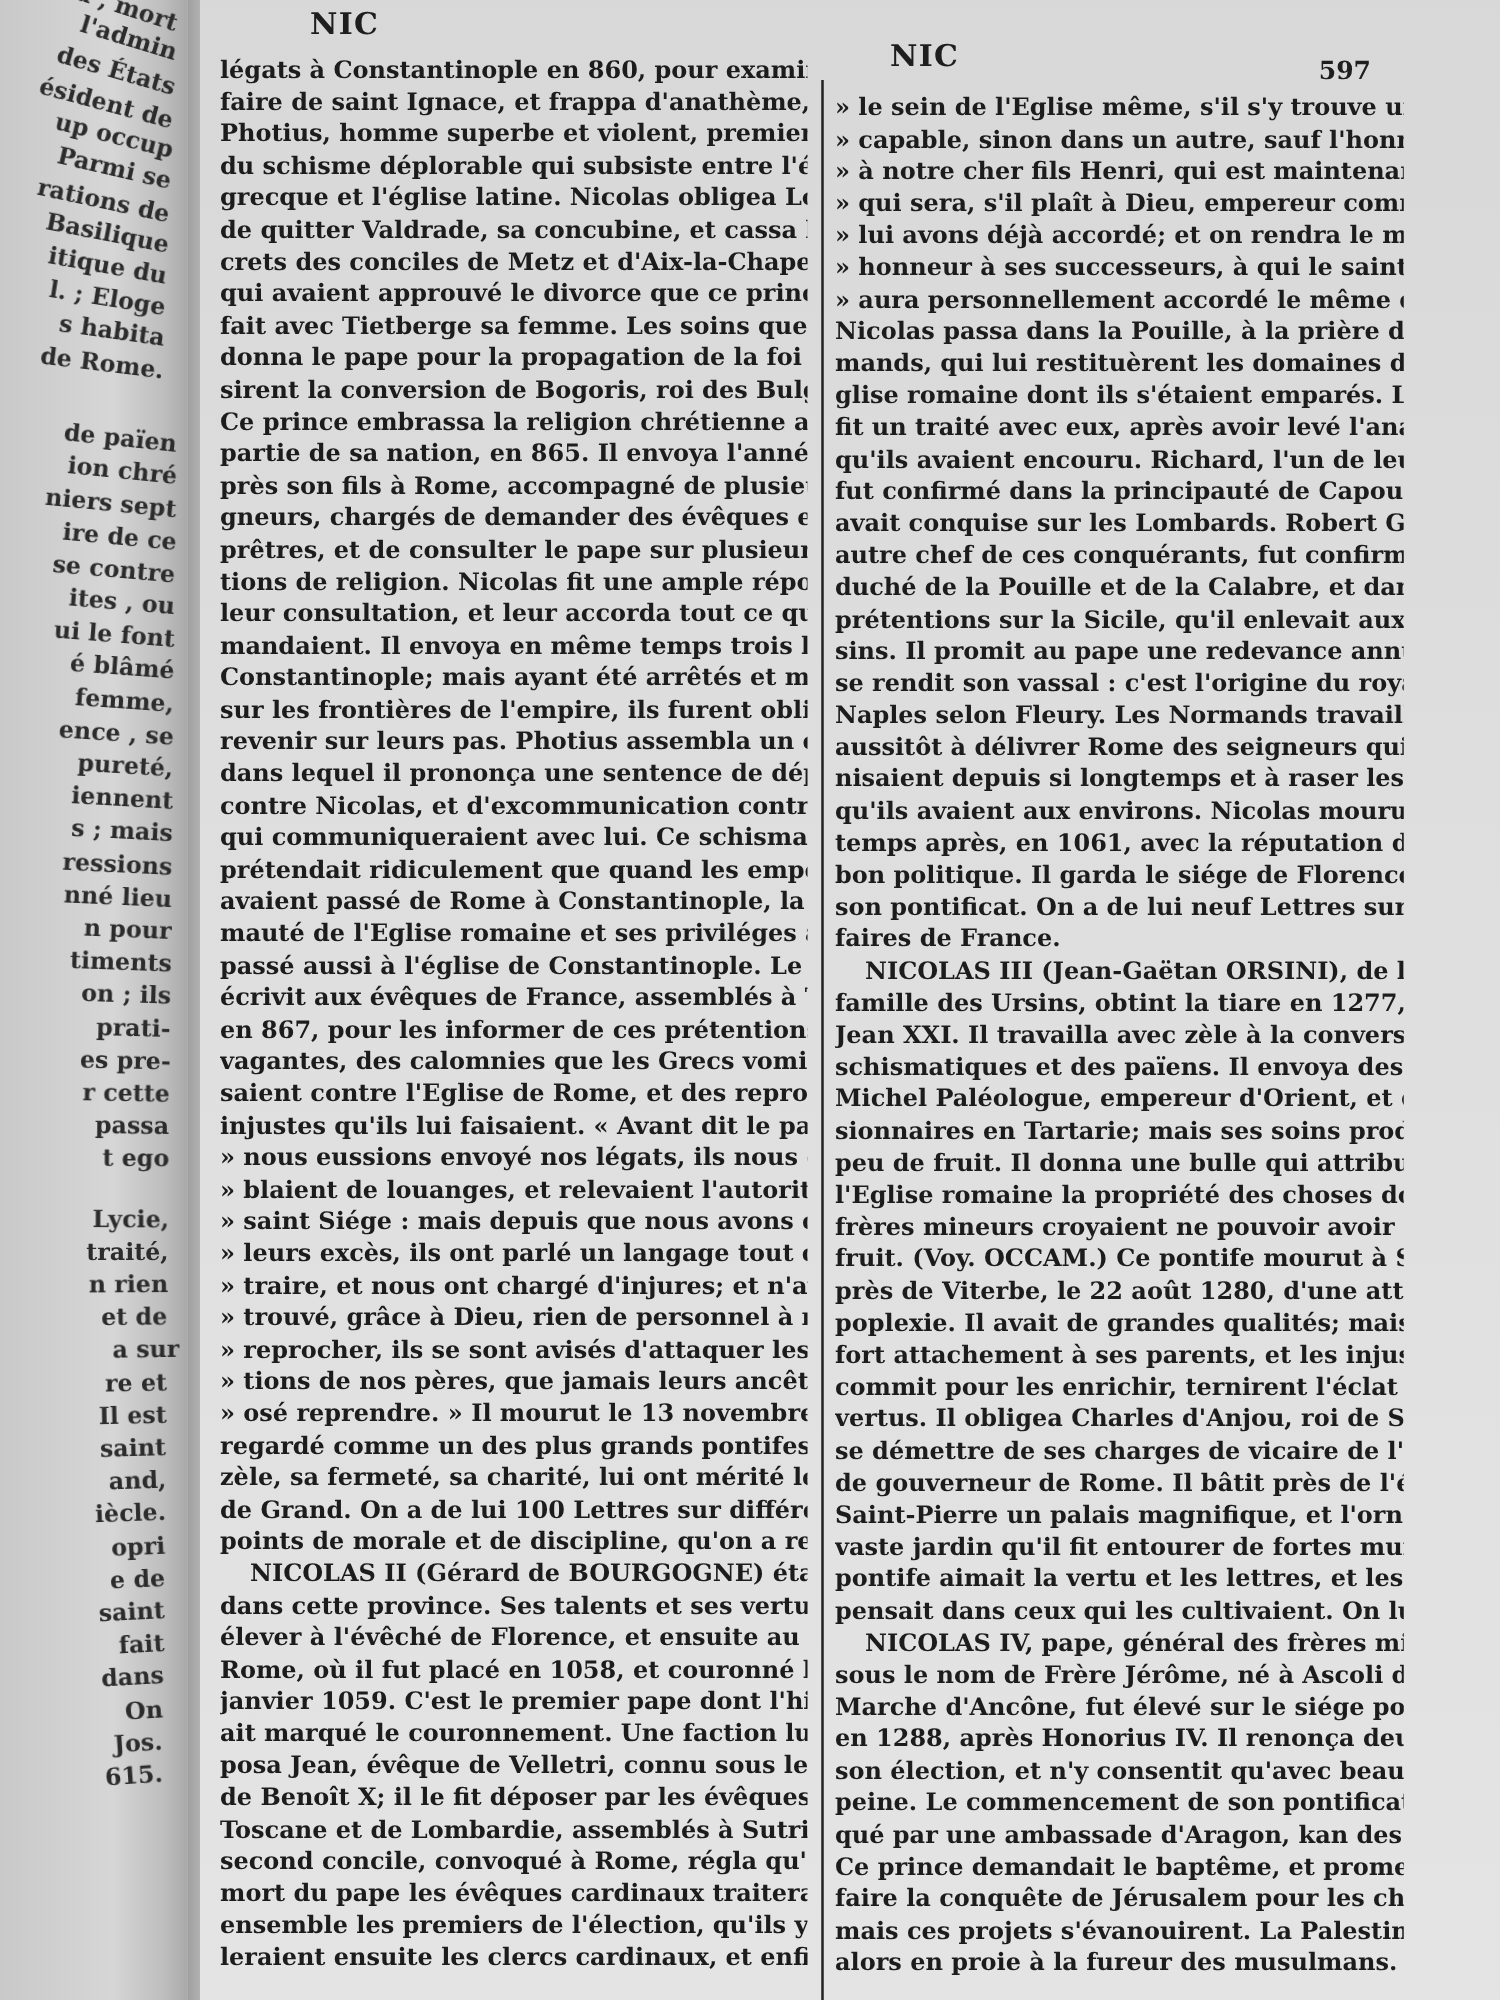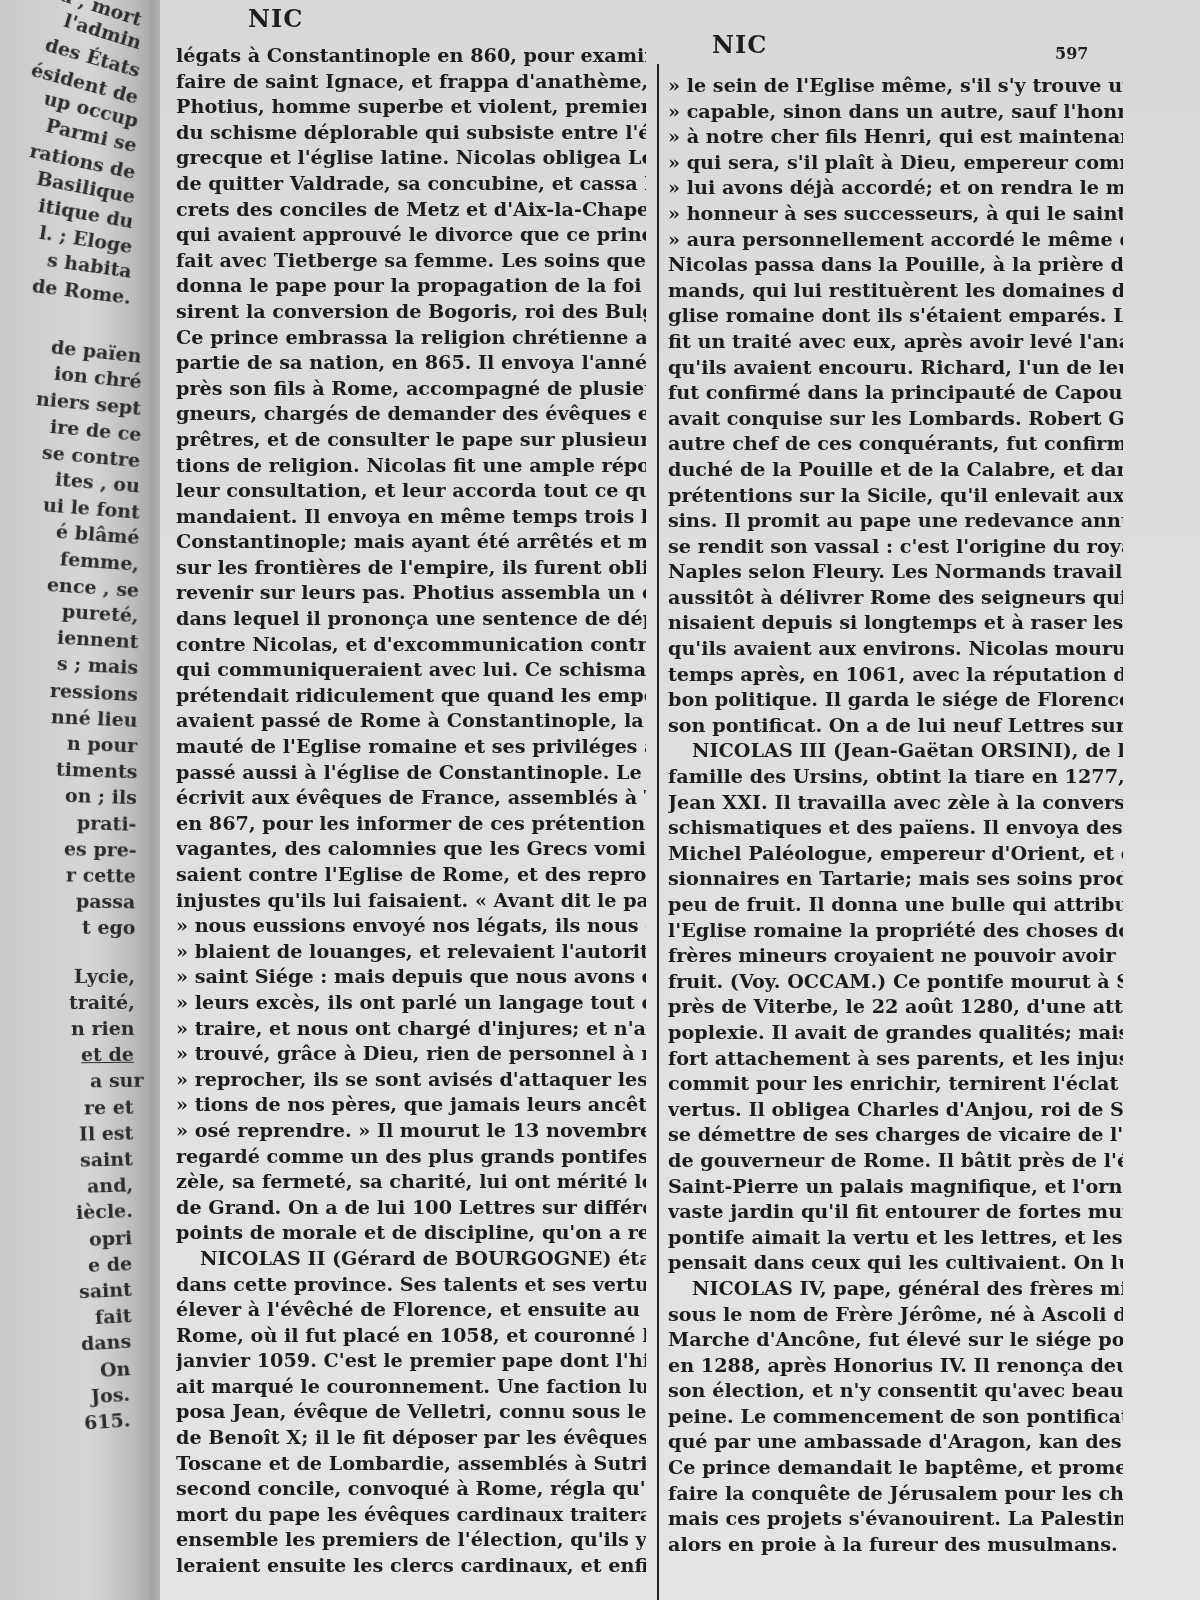--- a/index.html
+++ b/index.html
@@ -25,21 +25,21 @@
   }
   .page {
     position: absolute; left: 160px; top: 0; width: 1040px; height: 1600px;
     background: linear-gradient(180deg, #d8d8d8 0%, #dedede 40%, #e4e4e4 100%);
   }
   .running-head {
     position: absolute; font-weight: bold; font-size: 24px; letter-spacing: 1px;
   }
   .rh-left { left: 248px; top: 4px; }
   .rh-right { left: 712px; top: 30px; }
-  .page-number { position: absolute; left: 1055px; top: 44px; font-weight: bold; font-size: 16px; }
+  .page-number { position: absolute; left: 1055px; top: 44px; font-weight: bold; font-size: 20px; }
   .col {
     position: absolute; font-size: 19.2px; line-height: 25.6px;
     text-align: justify; font-weight: bold; color: #1c1c1c;
   }
   .col-left { left: 176px; top: 43px; width: 470px; }
   .col-right { left: 668px; top: 73px; width: 455px; }
   .col .line { display: block; white-space: nowrap; text-align-last: justify; overflow: hidden; }
   .col .line.last { text-align-last: left; }
   .rule {
     position: absolute; left: 657px; top: 64px; width: 2px; height: 1540px; background: #222;
@@ -80,21 +80,21 @@
     <div class="frag" style="top: 759.2px; right: 12.8px; transform: rotate(2deg);">timents</div>
     <div class="frag" style="top: 785.4px; right: 13.1px; transform: rotate(1.75deg);">on ; ils</div>
     <div class="frag" style="top: 811.6px; right: 13.4px; transform: rotate(1.5deg);">prati-</div>
     <div class="frag" style="top: 837.8px; right: 13.7px; transform: rotate(1.25deg);">es pre-</div>
     <div class="frag" style="top: 864px; right: 14px; transform: rotate(1deg);">r cette</div>
     <div class="frag" style="top: 890.2px; right: 14.3px; transform: rotate(0.75deg);">passa</div>
     <div class="frag" style="top: 916.4px; right: 14.6px; transform: rotate(0.5deg);">t ego</div>
     <div class="frag" style="top: 964.6px; right: 14.9px; transform: rotate(0.25deg);">Lycie,</div>
     <div class="frag" style="top: 990.8px; right: 15.2px; transform: rotate(0deg);">traité,</div>
     <div class="frag" style="top: 1017px; right: 15.5px; transform: rotate(-0.25deg);">n rien</div>
-    <div class="frag" style="top: 1043.2px; right: 15.8px; transform: rotate(-0.5deg); text-decoration: underline;">et de</div>
+    <div class="frag" style="top: 1043.2px; right: 15.8px; transform: rotate(-0.5deg);">et de</div>
     <div class="frag" style="top: 1069.4px; right: 7px; transform: rotate(-0.75deg);">a sur</div>
     <div class="frag" style="top: 1095.6px; right: 16.4px; transform: rotate(-1deg);">re et</div>
     <div class="frag" style="top: 1121.8px; right: 16.7px; transform: rotate(-1.25deg);">Il est</div>
     <div class="frag" style="top: 1148px; right: 17px; transform: rotate(-1.5deg);">saint</div>
     <div class="frag" style="top: 1174.2px; right: 17.3px; transform: rotate(-1.75deg);">and,</div>
     <div class="frag" style="top: 1200.4px; right: 17.6px; transform: rotate(-2deg);">iècle.</div>
     <div class="frag" style="top: 1226.6px; right: 17.9px; transform: rotate(-2.25deg);">opri</div>
     <div class="frag" style="top: 1252.8px; right: 18.2px; transform: rotate(-2.5deg);">e de</div>
     <div class="frag" style="top: 1279px; right: 18.5px; transform: rotate(-2.75deg);">saint</div>
     <div class="frag" style="top: 1305.2px; right: 18.8px; transform: rotate(-3deg);">fait</div>
@@ -193,20 +193,21 @@
     <span class="line">prétentions sur la Sicile, qu'il enlevait aux Sarra-</span>
     <span class="line">sins. Il promit au pape une redevance annuelle et</span>
     <span class="line">se rendit son vassal : c'est l'origine du royaume de</span>
     <span class="line">Naples selon Fleury. Les Normands travaillèrent</span>
     <span class="line">aussitôt à délivrer Rome des seigneurs qui la tyran-</span>
     <span class="line">nisaient depuis si longtemps et à raser les forteresses</span>
     <span class="line">qu'ils avaient aux environs. Nicolas mourut peu de</span>
     <span class="line">temps après, en 1061, avec la réputation d'un assez</span>
     <span class="line">bon politique. Il garda le siége de Florence pendant</span>
     <span class="line">son pontificat. On a de lui neuf Lettres sur les af-</span>
+    <span class="line last">faires de France.</span>
     <span class="line" style="padding-left: 24px;">NICOLAS III (Jean-Gaëtan ORSINI), de l'illustre</span>
     <span class="line">famille des Ursins, obtint la tiare en 1277, après</span>
     <span class="line">Jean XXI. Il travailla avec zèle à la conversion des</span>
     <span class="line">schismatiques et des païens. Il envoya des légats à</span>
     <span class="line">Michel Paléologue, empereur d'Orient, et des mis-</span>
     <span class="line">sionnaires en Tartarie; mais ses soins produisirent</span>
     <span class="line">peu de fruit. Il donna une bulle qui attribuait à</span>
     <span class="line">l'Eglise romaine la propriété des choses dont les</span>
     <span class="line">frères mineurs croyaient ne pouvoir avoir que l'usu-</span>
     <span class="line">fruit. (Voy. OCCAM.) Ce pontife mourut à Surien,</span>

